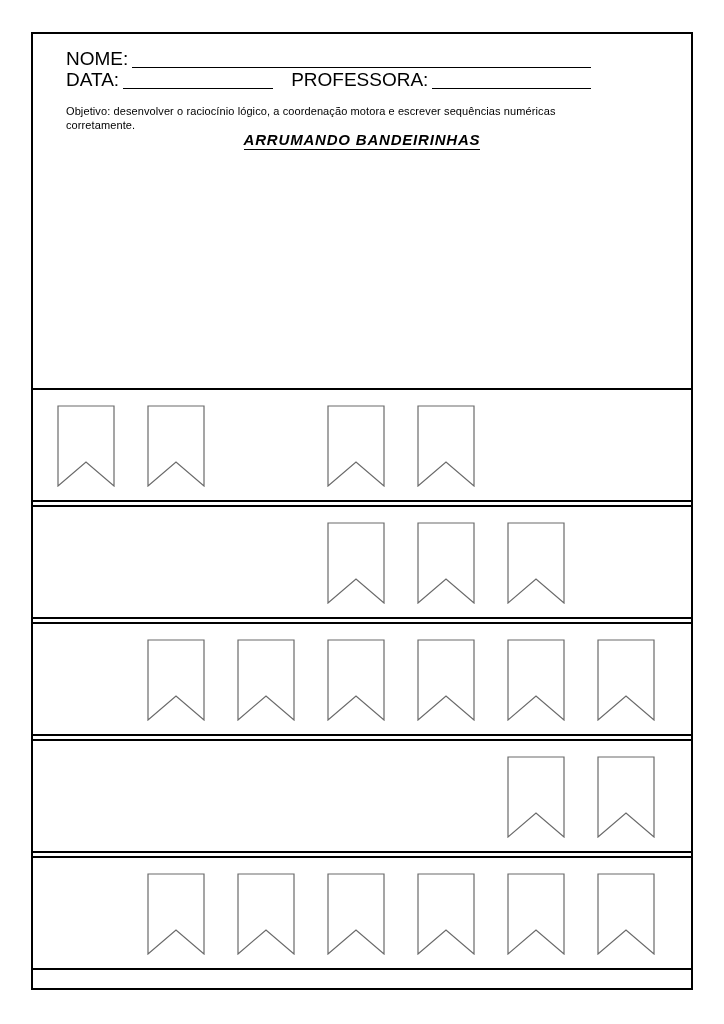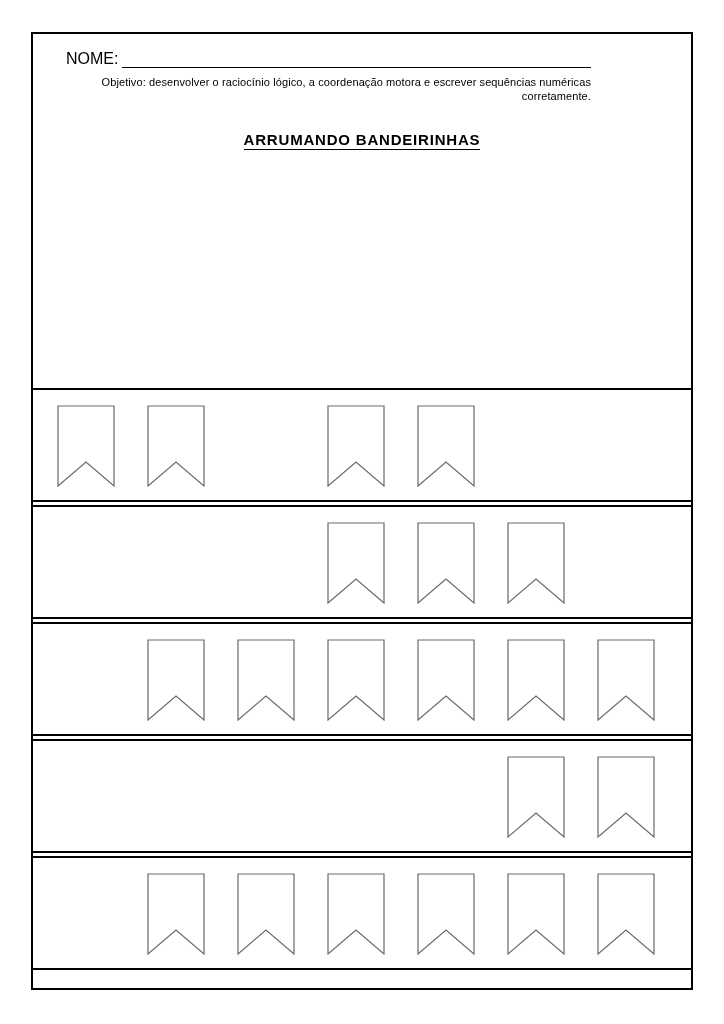--- a/index.html
+++ b/index.html
@@ -36,21 +36,21 @@
   
   .header {
     position: absolute;
     left: 66px;
     top: 50px;
     width: 525px;
   }
   .field-line {
     display: flex;
     align-items: flex-end;
-    font-size: 16px;
+    font-size: 19px;
     line-height: 18px;
     margin-bottom: 3px;
   }
   .field-label {
     white-space: nowrap;
     padding-right: 4px;
   }
   .rule {
     flex: 1 1 auto;
     border-bottom: 1px solid #000000;
@@ -58,34 +58,34 @@
   }
   .rule.short {
     flex: 0 0 150px;
   }
   .gap {
     flex: 0 0 18px;
   }
   .objective {
     font-size: 11px;
     line-height: 13.5px;
-    margin-top: 8px;
+    margin-top: 16px;
     letter-spacing: 0.1px;
-    text-align: right;
   }
 
   .title {
     position: absolute;
     left: 0;
     top: 131px;
     width: 100%;
     text-align: center;
     font-size: 15px;
     font-weight: bold;
     letter-spacing: 0.8px;
+    font-style: italic;
   }
   .title span {
     border-bottom: 1px solid #000000;
     padding-bottom: 1px;
   }
 
   .instructions {
     position: absolute;
     left: 66px;
     top: 196px;
@@ -149,20 +149,27 @@
 <body>
 
 <div class="page">
   <div class="sheet"></div>
 
   <div class="header">
     <div class="field-line">
       <span class="field-label">NOME:</span>
       <span class="rule"></span>
     </div>
+    <div class="field-line">
+      <span class="field-label">DATA:</span>
+      <span class="rule short"></span>
+      <span class="gap"></span>
+      <span class="field-label">PROFESSORA:</span>
+      <span class="rule"></span>
+    </div>
     <div class="objective">Objetivo: desenvolver o raciocínio lógico, a coordenação motora e escrever sequências numéricas corretamente.</div>
   </div>
 
   <div class="title">
     <span>ARRUMANDO BANDEIRINHAS</span>
   </div>
 
 
   <div class="rows">
 

